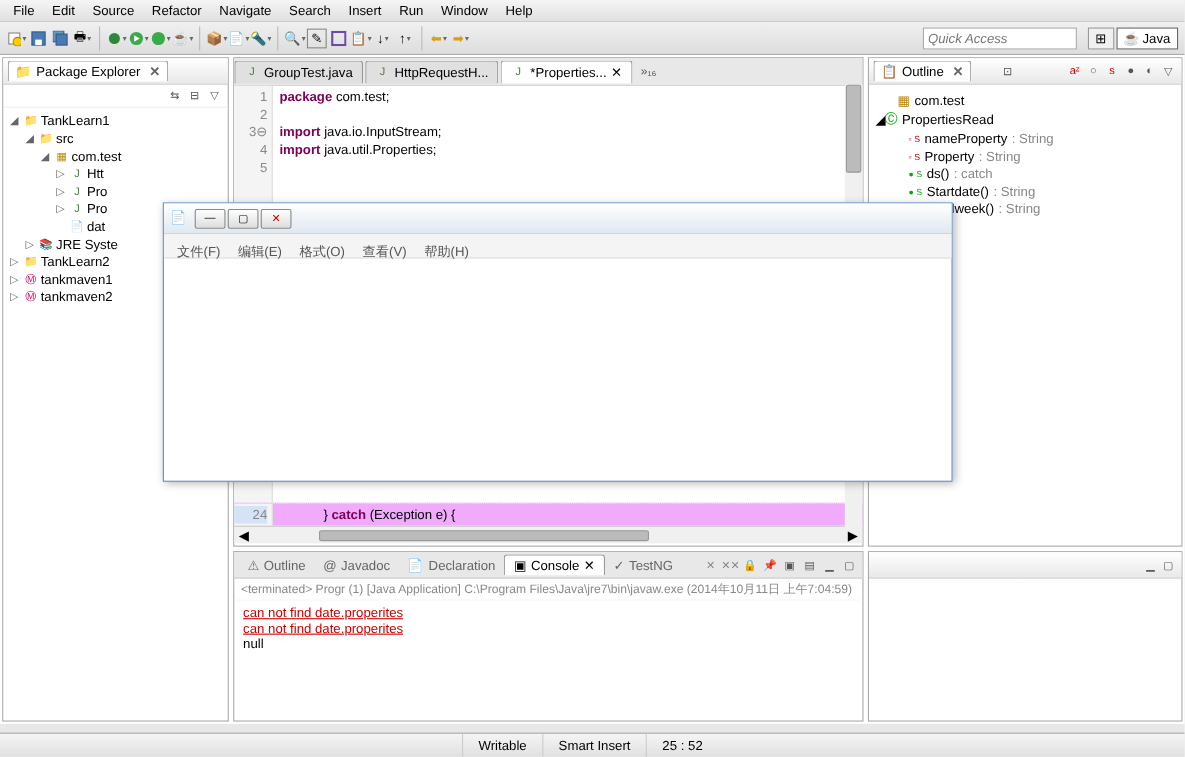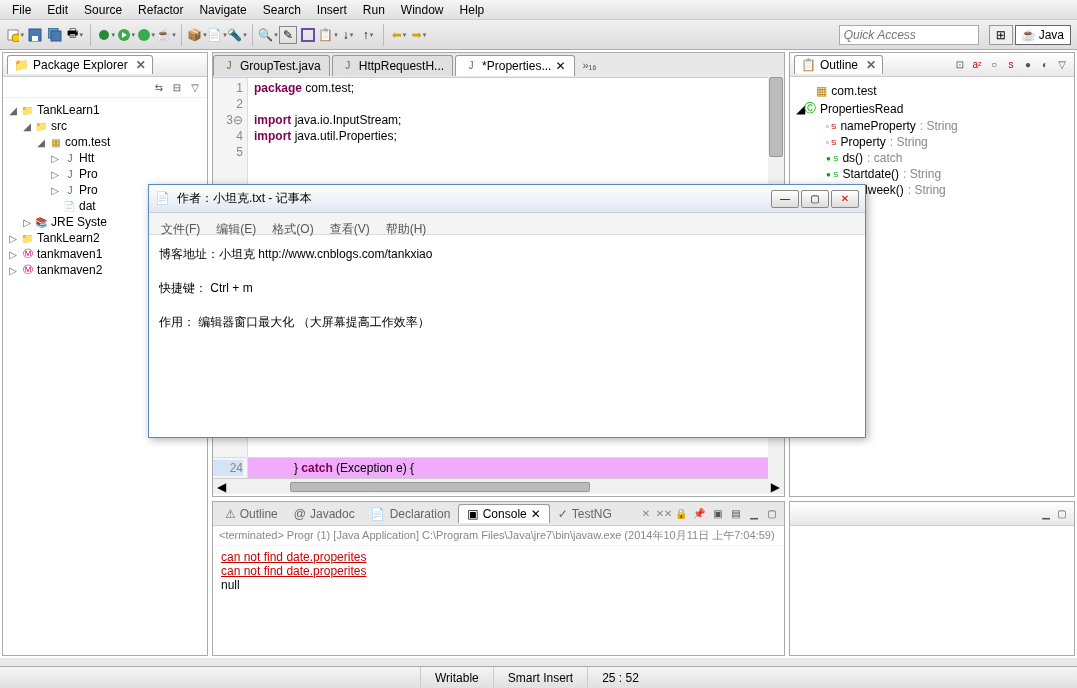--- a/index.html
+++ b/index.html
@@ -308,21 +308,21 @@
       </div>
     </div>
   </div>
 
   <div class="right-col">
     <div class="panel outline-panel">
       <div class="panel-tab">
         <span class="title">📋 <span>Outline</span> <span class="closex">✕</span></span>
         <div style="margin-left:auto;display:flex;gap:1px;">
           <span class="mini-btn">⊡</span>
-          <span class="mini-btn" style="color:#c00;">aᶻ</span>
+          <span class="mini-btn" style="color:#c00;margin-left:44px;">aᶻ</span>
           <span class="mini-btn">○</span>
           <span class="mini-btn" style="color:#c00;">s</span>
           <span class="mini-btn">●</span>
           <span class="mini-btn">◐</span>
           <span class="mini-btn">▽</span>
         </div>
       </div>
       <div class="outline-tree">
         <div class="out-item">
             <span style="width:16px;"></span>
@@ -373,34 +373,26 @@
 <div class="statusbar">
   <div style="flex:0 0 420px;"></div>
   <div class="status-cell">Writable</div>
   <div class="status-cell">Smart Insert</div>
   <div class="status-cell">25 : 52</div>
 </div>
 
 <div class="notepad">
   <div class="np-title">
     <span class="ico">📄</span>
-    <span class="text">作者：小坦克.txt - 记事本</span>
     <div class="np-winbtns">
       <span class="np-winbtn">—</span>
       <span class="np-winbtn">▢</span>
       <span class="np-winbtn" style="color:#c00;">✕</span>
     </div>
   </div>
   <div class="np-menu">
     <span>文件(F)</span>
     <span>编辑(E)</span>
     <span>格式(O)</span>
     <span>查看(V)</span>
     <span>帮助(H)</span>
   </div>
-  <div class="np-body">
-    <div>博客地址：小坦克   http://www.cnblogs.com/tankxiao</div>
-    <div style="height:8px;"></div>
-    <div>快捷键：  Ctrl + m</div>
-    <div style="height:8px;"></div>
-    <div>作用：  编辑器窗口最大化  （大屏幕提高工作效率）</div>
-  </div>
 </div>
 
 </body></html>

